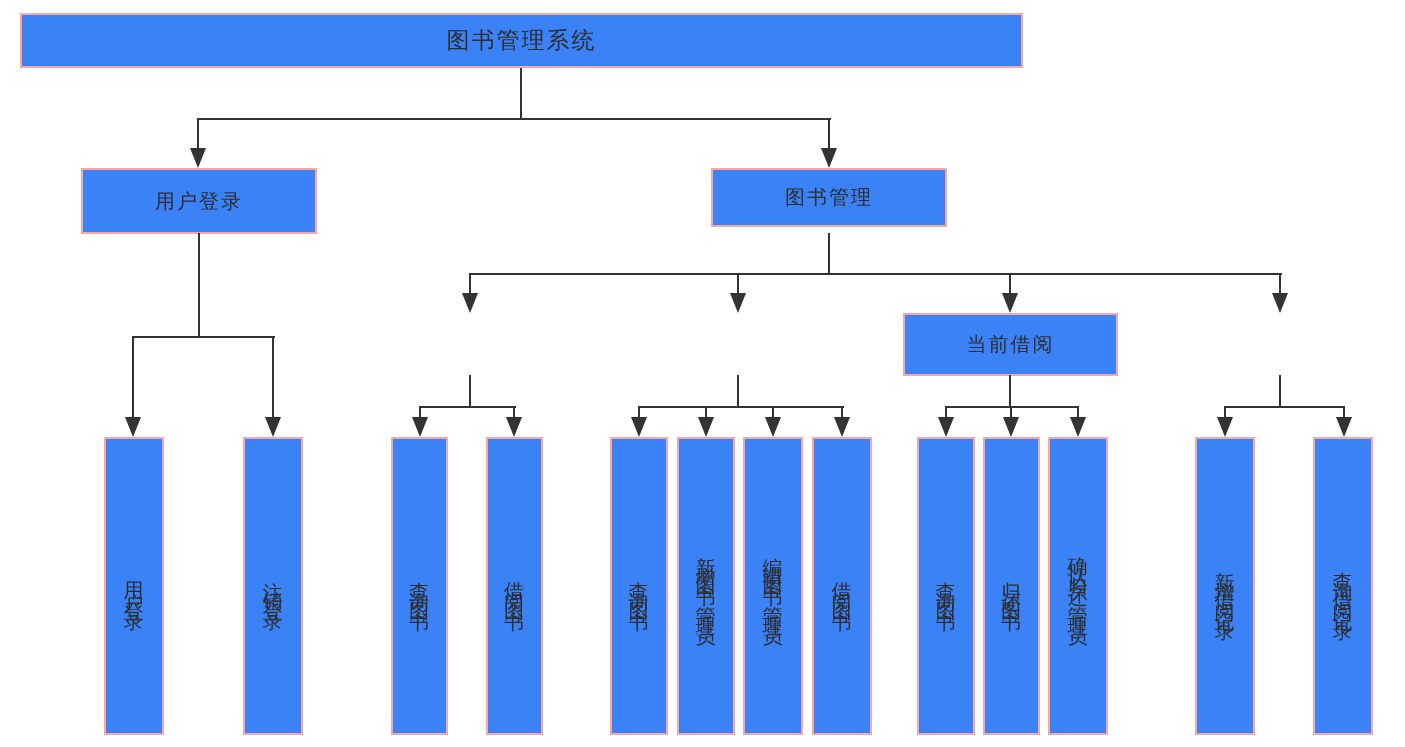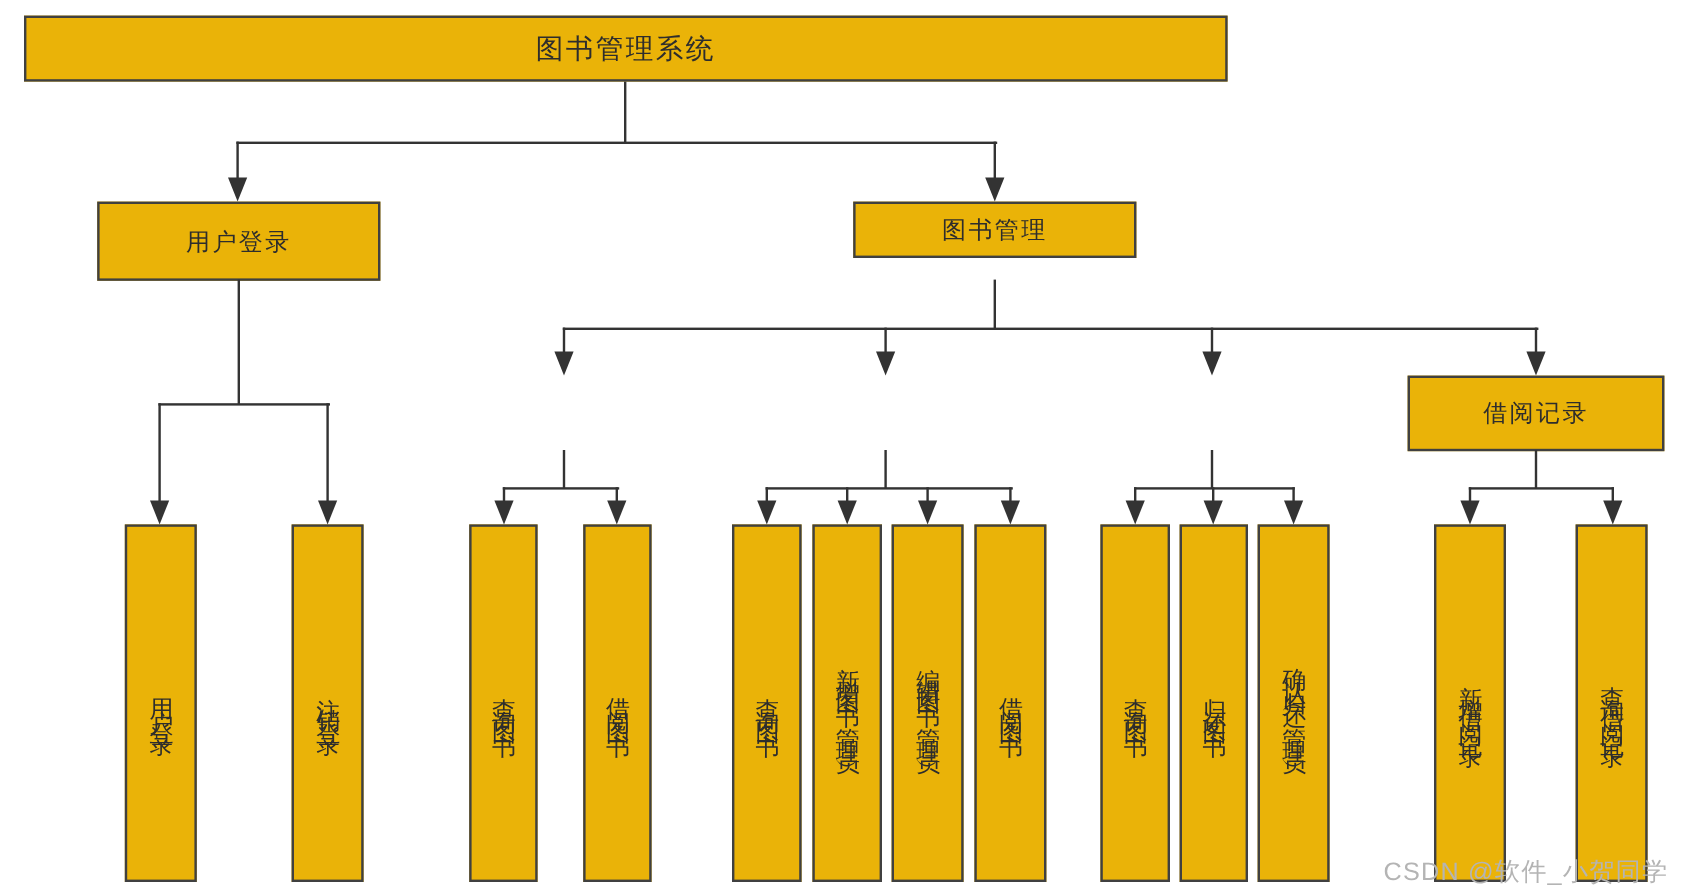--- a/index.html
+++ b/index.html
@@ -1,21 +1,21 @@
 <!DOCTYPE html>
 <html><head>
 <meta charset="utf-8">
 <style>
   html,body{margin:0;padding:0;background:#fff;}
   #stage{
     position:relative;width:1405px;height:747px;background:#ffffff;
     font-family:"Liberation Sans",sans-serif;overflow:hidden;
   }
   .box{
-    position:absolute;box-sizing:border-box;border:2px solid #404040;background:#eab308;
+    position:absolute;box-sizing:border-box;border:2px solid #fca5a5;background:#3b82f6;
     display:flex;align-items:center;justify-content:center;color:#2d2d2d;
   }
   .box.h{font-size:20px;letter-spacing:2px;}
   .box.root{font-size:23px;letter-spacing:2px;}
   .box.v span{
     writing-mode:vertical-rl;font-size:20px;letter-spacing:10px;
     color:#2d2d2d;line-height:1;
   }
   .ln{position:absolute;background:#333333;}
   .tri{
@@ -30,26 +30,26 @@
 </style>
 </head>
 <body>
 
 <div id="stage">
 
   <div class="box h root" style="left:20px;top:13px;width:1003px;height:55px;">图书管理系统</div>
 
   <div class="box h" style="left:81px;top:168px;width:236px;height:66px;">用户登录</div>
 
-  <div class="box h" style="left:711px;top:168px;width:236px;height:47px;">图书管理</div>
+  <div class="box h" style="left:711px;top:168px;width:236px;height:59px;">图书管理</div>
 
 
 
+  <div class="box h" style="left:903px;top:313px;width:215px;height:63px;">当前借阅</div>
 
-  <div class="box h" style="left:1173px;top:313px;width:214px;height:63px;">借阅记录</div>
 
   <div class="box v" style="left:104px;top:437px;width:60px;height:298px;">
     <span>用户登录</span>
   </div>
   <div class="box v" style="left:243px;top:437px;width:60px;height:298px;">
     <span>注销登录</span>
   </div>
 
   <div class="box v" style="left:391px;top:437px;width:57px;height:298px;">
     <span>查询图书</span>
@@ -145,14 +145,13 @@
   <div class="ln" style="left:1010px;top:406px;width:2px;height:17px;"></div>
   <div class="tri" style="left:1003px;top:417px;"></div>
   <div class="ln" style="left:1077px;top:406px;width:2px;height:17px;"></div>
   <div class="tri" style="left:1070px;top:417px;"></div>
 
   <div class="ln" style="left:1224px;top:406px;width:2px;height:17px;"></div>
   <div class="tri" style="left:1217px;top:417px;"></div>
   <div class="ln" style="left:1343px;top:406px;width:2px;height:17px;"></div>
   <div class="tri" style="left:1336px;top:417px;"></div>
 
-  <div class="wm">CSDN @软件_小贺同学</div>
 </div>
 
 </body></html>

